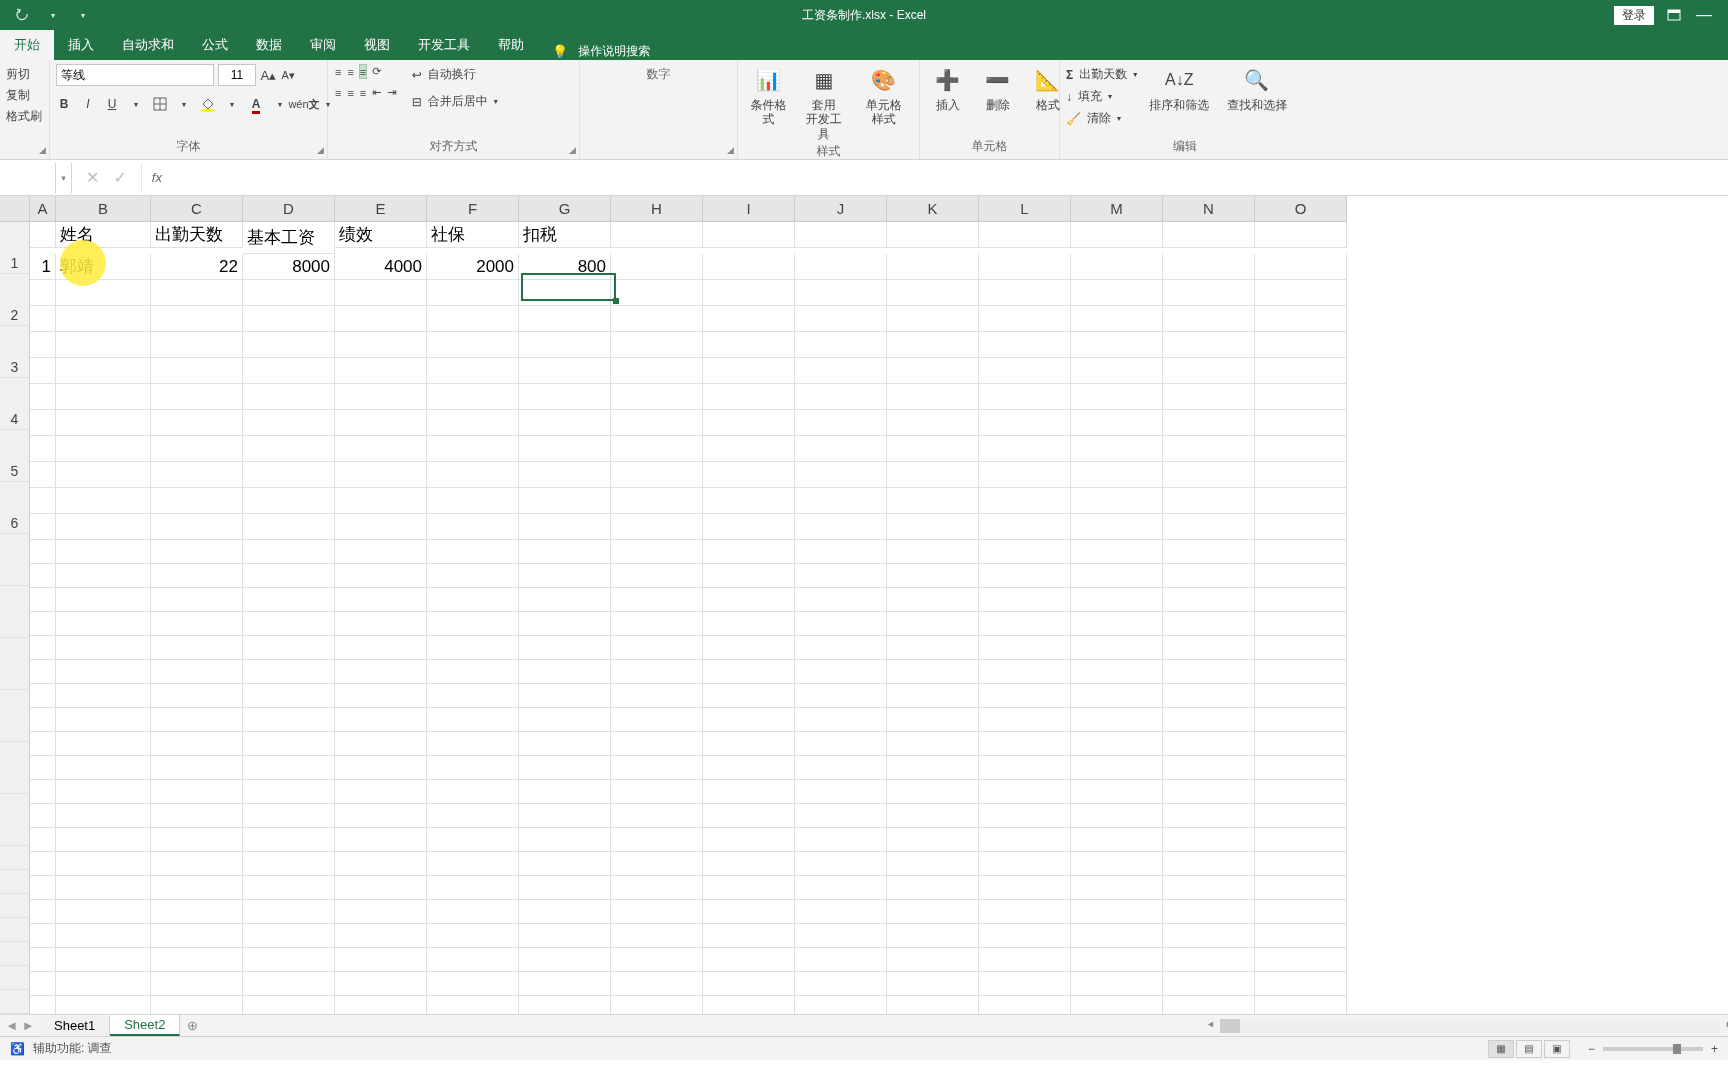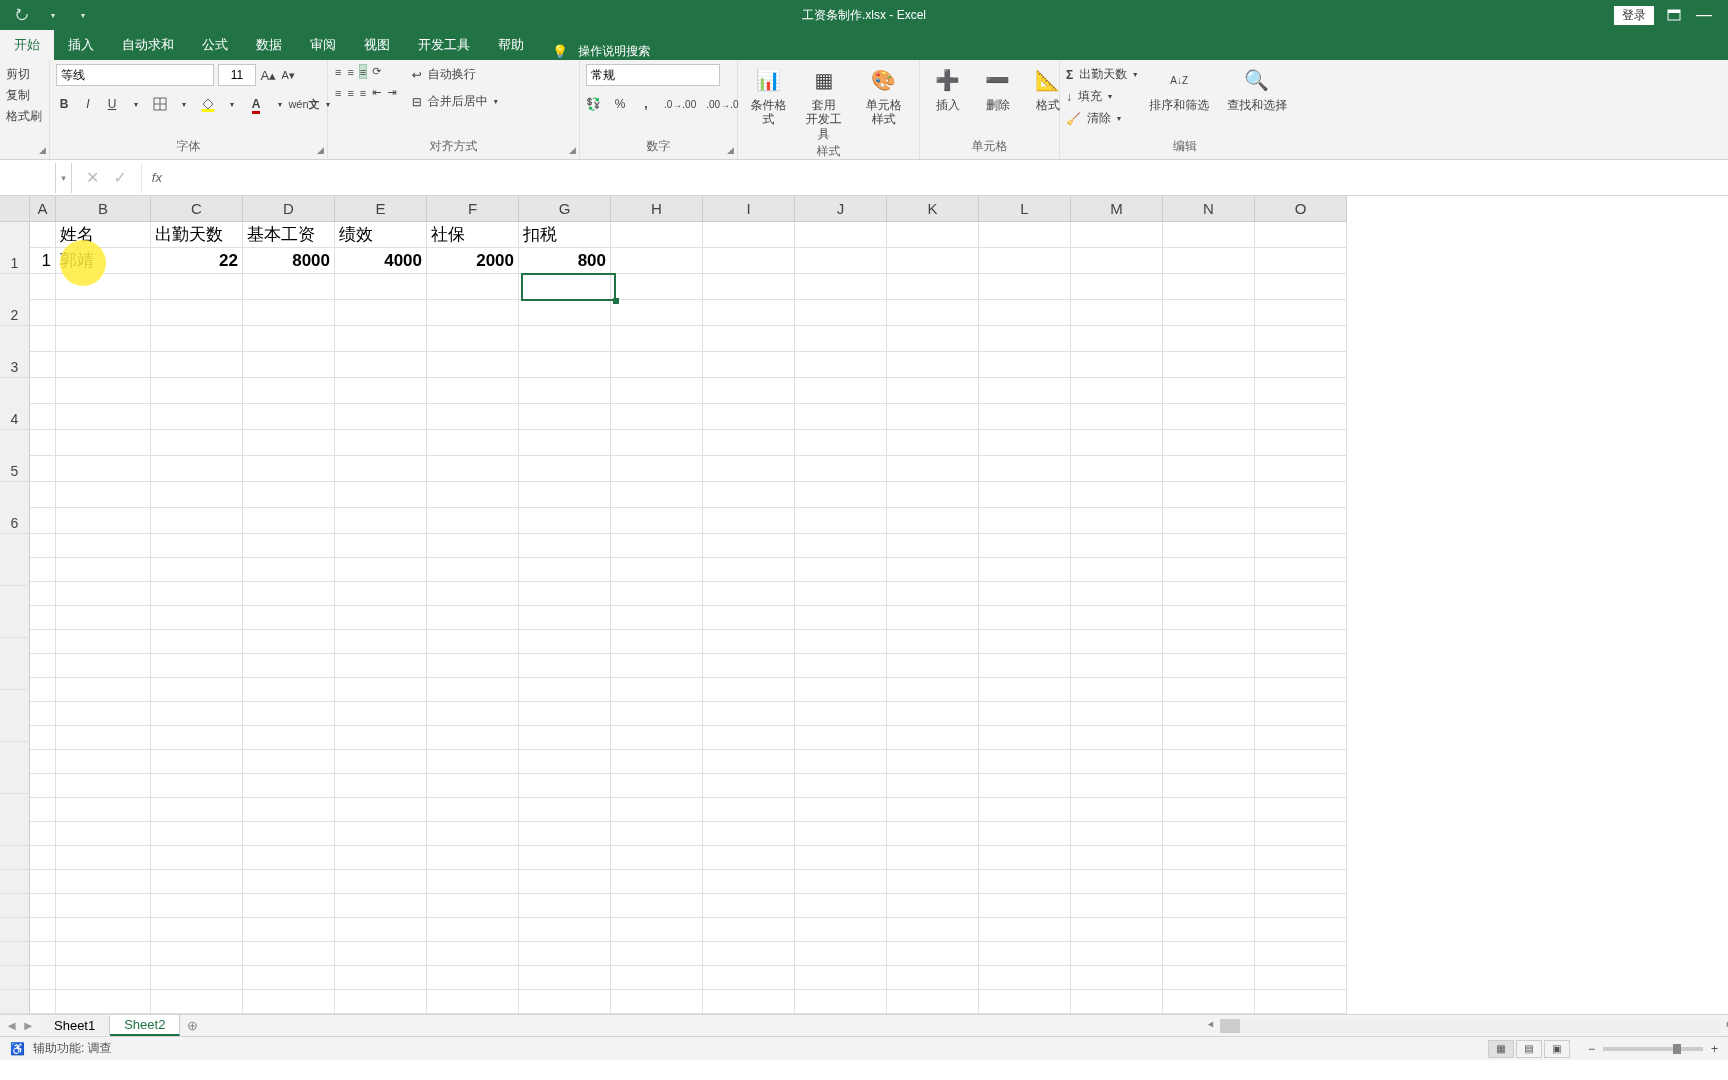--- a/index.html
+++ b/index.html
@@ -62,21 +62,21 @@
     
     .grid-wrap { position:relative; height: 818px; overflow:hidden; }
     .corner { position:absolute; left:0; top:0; width:30px; height:26px; background:#e6e6e6; border-right:1px solid #ccc; border-bottom:1px solid #ccc; }
     .col-headers { position:absolute; left:0; top:0; height:26px; display:flex; }
     .col-h { background:#e6e6e6; border-right:1px solid #ccc; border-bottom:1px solid #ccc; text-align:center; font-size:15px; line-height:26px; color:#444; }
     .row-headers { position:absolute; left:0; top:26px; }
     .row-h { width:30px; background:#f0f0f0; border-right:1px solid #ccc; border-bottom:1px solid #e0e0e0; text-align:center; font-size:14px; display:flex; align-items:flex-end; justify-content:center; color:#444; padding-bottom:2px; }
     .cells { position:absolute; left:30px; top:26px; }
     .cell-row { display:flex; }
     .cell { border-right:1px solid #e0e0e0; border-bottom:1px solid #e0e0e0; font-size:17px; padding: 2px 4px; display:flex; align-items:center; overflow:hidden; }
-    .cell.r { justify-content:flex-end;font-weight:bold; }
+    .cell.r { justify-content:flex-end; }
     .sel-cell { position:absolute; border: 2px solid #217346; pointer-events:none; }
     .fill-handle { position:absolute; width:6px; height:6px; background:#217346; }
     .highlight-ring { position:absolute; width:46px; height:46px; border-radius:50%; background: rgba(255,235,59,0.85); pointer-events:none; }
     
     
     
     
     .sheet-bar { height: 22px; display:flex; align-items:center; border-top:1px solid #d4d4d4; background:#f3f3f3; font-size:13px; }
     .sheet-nav { width: 40px; display:flex; justify-content:center; gap:8px; color:#999; }
     .sheet-tab { padding: 2px 14px; border-right:1px solid #ccc; background:#f0f0f0; cursor:pointer; }
@@ -224,34 +224,20 @@
           <span>合并后居中</span>
           <span style="font-size:8px">▾</span>
         </div>
       </div>
     </div>
     <div class="group-label">对齐方式</div>
     <span class="launcher">◢</span>
   </div>
 
   <div class="ribbon-group" style="width:158px">
-    <div class="group-body">
-      <div style="display:flex; flex-direction:column">
-        <input class="num-top" value="常规" style="">
-        <div class="num-btns">
-          <span class="fbtn">💱</span>
-          <span class="fbtn">%</span>
-          <span class="fbtn">
-              <b>,</b>
-            </span>
-          <span class="fbtn" style="font-size:10px">.0→.00</span>
-          <span class="fbtn" style="font-size:10px">.00→.0</span>
-        </div>
-      </div>
-    </div>
     <div class="group-label">数字</div>
     <span class="launcher">◢</span>
   </div>
 
   <div class="ribbon-group" style="width:182px">
     <div class="group-body" style="justify-content:space-around; width:100%">
       <div class="big-col">
         <span class="big-ico">📊</span>
         <span class="big-lbl">条件格式</span>
       </div>
@@ -299,21 +285,21 @@
             <span>填充</span> 
             <span style="font-size:8px">▾</span>
           </span>
         <span class="edit-row">
             <span>🧹</span> 
             <span>清除</span> 
             <span style="font-size:8px">▾</span>
           </span>
       </div>
       <div class="big-col">
-        <span class="big-ico" style="font-size:10px">A↓Z</span>
+        <span class="big-ico" style="font-size:16px">A↓Z</span>
         <span class="big-lbl">排序和筛选</span>
       </div>
       <div class="big-col">
         <span class="big-ico">🔍</span>
         <span class="big-lbl">查找和选择</span>
       </div>
     </div>
     <div class="group-label">编辑</div>
   </div>
 </div>
@@ -367,21 +353,21 @@
       <div class="row-h" style="height: 24px;"></div>
       <div class="row-h" style="height: 24px;"></div>
       <div class="row-h" style="height: 24px;"></div>
       <div class="row-h" style="height: 24px;"></div>
     </div>
   <div class="cells" id="cells">
       <div class="cell-row">
         <div class="cell" style="width: 26px; height: 26px;"></div>
         <div class="cell" style="width: 95px; height: 26px;">姓名</div>
         <div class="cell" style="width: 92px; height: 26px;">出勤天数</div>
-        <div class="cell" style="width: 92px; height: 26px;">基本工资</div>
+        <div class="cell" style="width: 92px; height: 32px;">基本工资</div>
         <div class="cell" style="width: 92px; height: 26px;">绩效</div>
         <div class="cell" style="width: 92px; height: 26px;">社保</div>
         <div class="cell" style="width: 92px; height: 26px;">扣税</div>
         <div class="cell" style="width: 92px; height: 26px;"></div>
         <div class="cell" style="width: 92px; height: 26px;"></div>
         <div class="cell" style="width: 92px; height: 26px;"></div>
         <div class="cell" style="width: 92px; height: 26px;"></div>
         <div class="cell" style="width: 92px; height: 26px;"></div>
         <div class="cell" style="width: 92px; height: 26px;"></div>
         <div class="cell" style="width: 92px; height: 26px;"></div>

